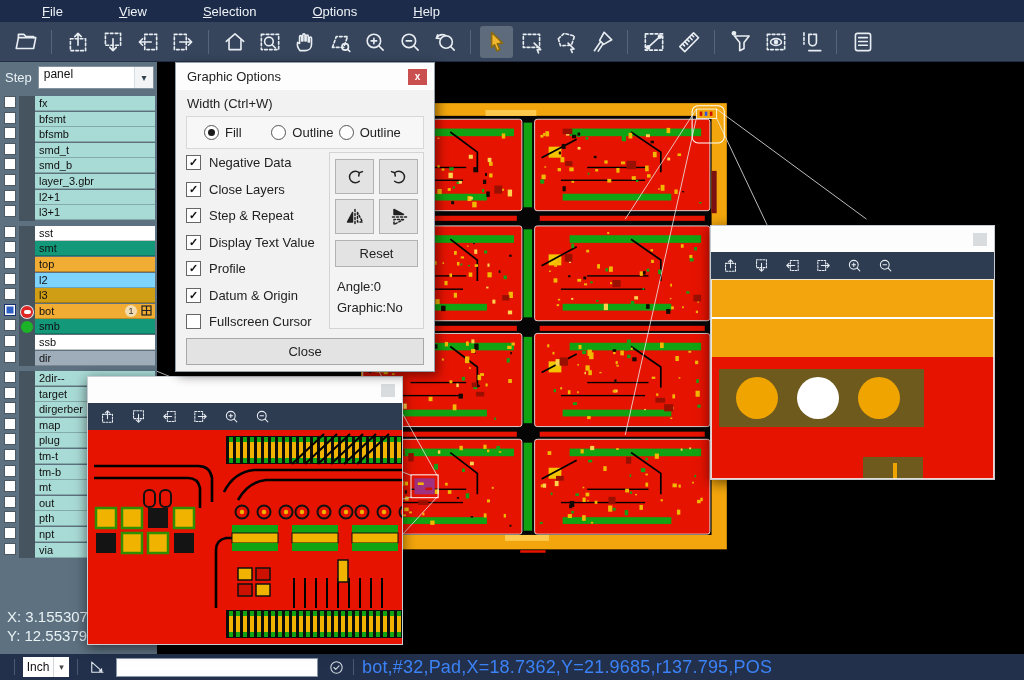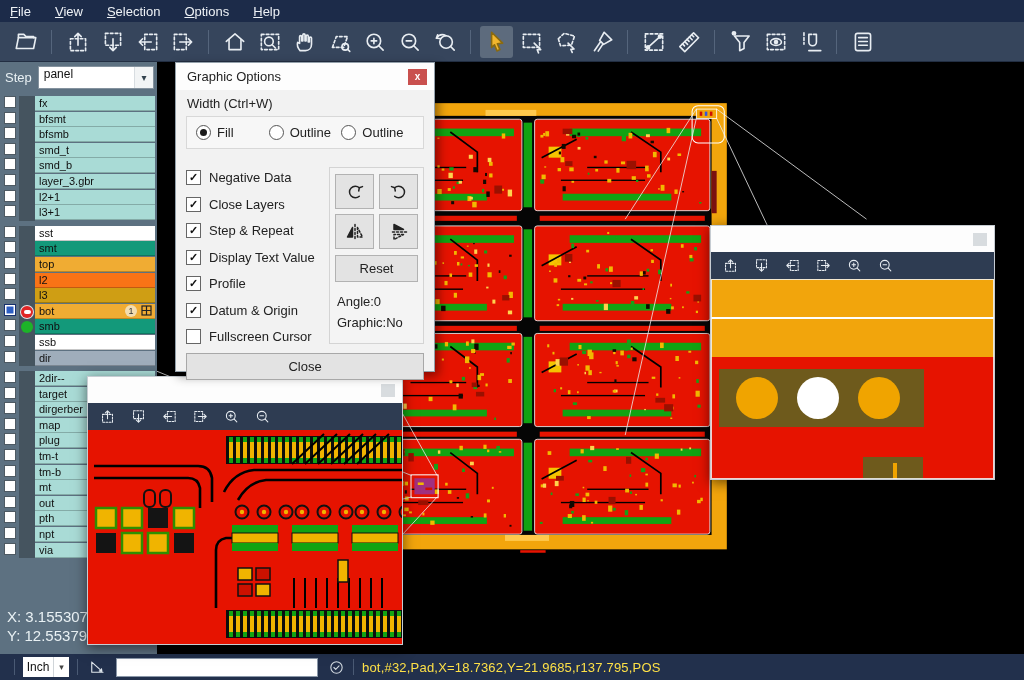--- a/index.html
+++ b/index.html
@@ -3,21 +3,21 @@
 <meta charset="utf-8">
 <style>
   html,body{margin:0;padding:0;}
   body{width:1024px;height:680px;position:relative;overflow:hidden;background:#000;
        font-family:"Liberation Sans",sans-serif;-webkit-font-smoothing:antialiased;}
   #app{position:absolute;inset:0;}
 
   
   .menubar{position:absolute;left:0;top:0;width:1024px;height:22px;background:#1c2b49;
     display:flex;align-items:center;gap:24px;padding-left:10px;box-sizing:border-box;z-index:5;}
-  .menu-item{display:inline-block;color:#eef2f6;font-size:13px;cursor:default;}
+  .menu-item{display:inline-block;color:#eef2f6;font-size:13px;cursor:default;margin-left:32px;}
   .menu-item::first-letter{text-decoration:underline;}
 
   
   .toolbar{position:absolute;left:0;top:22px;width:1024px;height:40px;background:#36455c;
     display:flex;align-items:center;padding:0 8px;box-sizing:border-box;z-index:5;border-bottom:1px solid #222e42;}
   .tbtn{width:33px;height:32px;display:flex;align-items:center;justify-content:center;
     color:#e8edf2;border-radius:3px;margin:0 1px;flex:none;}
   .tbtn.active{background:#5d6b7d;}
   .tsep{width:1px;height:24px;background:#55657c;margin:0 8px;flex:none;}
 
@@ -54,21 +54,21 @@
   .dialog{position:absolute;left:175px;top:62px;width:260px;height:310px;background:#f2f2f2;
     border:1px solid #93a0aa;box-shadow:3px 4px 10px rgba(0,0,0,.45);z-index:10;
     font-size:13px;color:#222;box-sizing:border-box;}
   .dtitle{height:27px;background:#fdfdfd;display:flex;align-items:center;
     justify-content:space-between;padding:0 7px 0 11px;}
   .dclose{width:19px;height:16px;background:#c9504e;color:#fff;font-size:10px;font-weight:bold;
     display:flex;align-items:center;justify-content:center;}
   .dbody{padding:6px 10px 0 10px;}
   .dwidth{margin:0 0 5px 1px;}
   .radiobox{border:1px solid #d8d8d8;background:#f7f7f7;display:flex;align-items:flex-start;
-    padding:8px 9px;gap:0;margin-bottom:18px;}
+    padding:8px 17px;gap:0;margin-bottom:3px;}
   .radio{display:flex;align-items:center;gap:6px;flex:1;}
   .rdot{width:13px;height:13px;border:1px solid #555;border-radius:50%;background:#fff;position:relative;flex:none;}
   .rdot.sel::after{content:'';position:absolute;inset:3px;background:#1a1a1a;border-radius:50%;}
   .dgrid{display:flex;gap:8px;}
   .dchecks{flex:1;display:flex;flex-direction:column;gap:11.5px;padding-top:3px;}
   .dcheck{display:flex;align-items:center;gap:8px;}
   .cbox{width:13px;height:13px;background:#fff;border:1px solid #666;display:flex;
     align-items:center;justify-content:center;font-size:11px;font-weight:bold;color:#111;flex:none;}
   .transbox{width:95px;border:1px solid #d4d4d4;background:#f4f4f4;padding:6px 5px;
     box-sizing:border-box;flex:none;}
@@ -98,21 +98,21 @@
   .ssep{width:1px;height:16px;background:#4a5a74;margin:0 8px;flex:none;}
   .unitsel{width:46px;height:20px;background:#fff;display:flex;align-items:center;
     font-size:12px;color:#111;flex:none;}
   .unitsel .ulabel{flex:1;text-align:center;}
   .unitsel .uchev{width:15px;height:100%;display:flex;align-items:center;justify-content:center;
     font-size:9px;color:#444;border-left:1px solid #d0d5d9;}
   .angico{color:#dfe6ec;display:flex;margin:0 2px;}
   .cmdinput{width:192px;height:17px;background:#fff;border:1px solid #8a97a8;margin-left:8px;
     font-size:12px;padding:0 4px;color:#111;}
   .refico{color:#d4dbe2;display:flex;margin-left:10px;}
-  .statusmsg{color:#fde047;font-size:13px;letter-spacing:.2px;}
+  .statusmsg{color:#3b82f6;font-size:18px;letter-spacing:.2px;}
 </style>
 </head>
 <body>
 
 <div id="app">
   <div class="menubar" id="menubar">
       <div class="menu-item">File</div>
       <div class="menu-item">View</div>
       <div class="menu-item">Selection</div>
       <div class="menu-item">Options</div>
@@ -909,21 +909,21 @@
           <span class="lind"></span>
           <div class="lbar" style="background:#f0ac33">
             <span>top</span>
           </div>
         </div>
         <div class="lrow">
           <span class="lcheckwrap">
             <span class="lcheck"></span>
           </span>
           <span class="lind"></span>
-          <div class="lbar" style="background:#f97316">
+          <div class="lbar" style="background:#7dd3fc">
             <span>l2</span>
           </div>
         </div>
         <div class="lrow">
           <span class="lcheckwrap">
             <span class="lcheck"></span>
           </span>
           <span class="lind"></span>
           <div class="lbar" style="background:#cf9e14">
             <span>l3</span>

